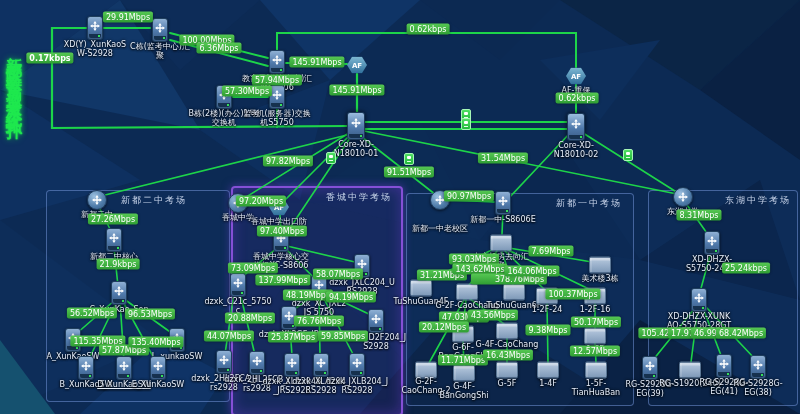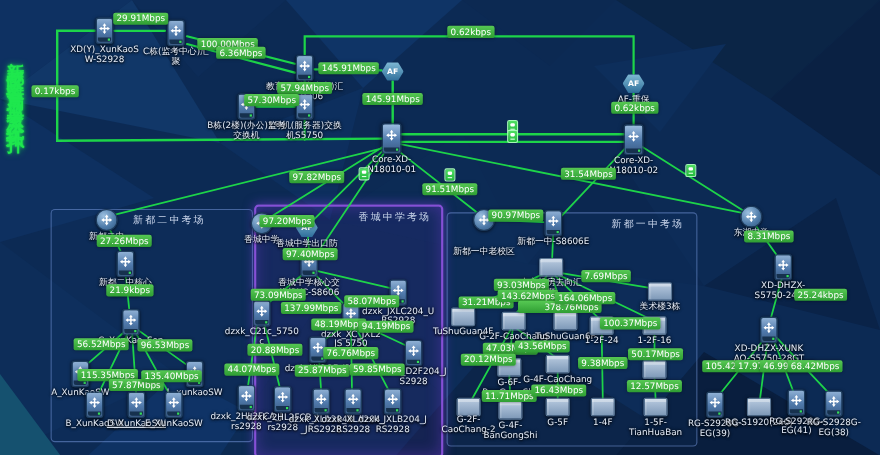--- a/index.html
+++ b/index.html
@@ -143,20 +143,23 @@
   <div id="vtitle">新都区教育局巡考系统拓扑</div>
 <div class="panel" style="left: 46px; top: 190px; width: 182px; height: 210px;">
       <span class="ptitle" style="left: 107px;">新都二中考场</span>
     </div>
     <div class="panel purple" style="left: 231px; top: 186px; width: 168px; height: 226px;">
       <span class="ptitle" style="left: 126px;">香城中学考场</span>
     </div>
     <div class="panel" style="left: 406px; top: 193px; width: 226px; height: 211px;">
       <span class="ptitle" style="left: 182px;">新都一中考场</span>
     </div>
+    <div class="panel" style="left: 648px; top: 190px; width: 148px; height: 214px;">
+      <span class="ptitle" style="left: 109px;">东湖中学考场</span>
+    </div>
     <div class="badge" style="left: 466px; top: 115px;"></div>
     <div class="badge" style="left: 466px; top: 124px;"></div>
     <div class="badge" style="left: 331px; top: 158px;"></div>
     <div class="badge" style="left: 409px; top: 159px;"></div>
     <div class="badge" style="left: 628px; top: 155px;"></div>
     <div class="node" style="left: 95px; top: 28px;">
       <div class="ic switch">
         <svg viewBox="0 0 20 20" width="11" height="11">
           <path fill="#fff" d="M10 1 L13.2 5.4 L11.2 5.4 L11.2 8.8 L14.6 8.8 L14.6 6.8 L19 10 L14.6 13.2 L14.6 11.2 L11.2 11.2 L11.2 14.6 L13.2 14.6 L10 19 L6.8 14.6 L8.8 14.6 L8.8 11.2 L5.4 11.2 L5.4 13.2 L1 10 L5.4 6.8 L5.4 8.8 L8.8 8.8 L8.8 5.4 L6.8 5.4 Z"></path>
         </svg>
@@ -675,30 +678,30 @@
         <div class="band"></div>
       </div>
       <div class="lbl" style="top: 12px;">
         <div>RG-S2928G-</div>
         <div>EG(38)</div>
       </div>
     </div>
     <span class="pill" style="left: 128px; top: 17px;">29.91Mbps</span>
     <span class="pill" style="left: 207px; top: 40px;">100.00Mbps</span>
     <span class="pill" style="left: 219px; top: 48px;">6.36Mbps</span>
-    <span class="pill" style="left: 50px; top: 83px;">0.17kbps</span>
+    <span class="pill" style="left: 50px; top: 58px; font-weight: bold;">0.17kbps</span>
     <span class="pill" style="left: 317px; top: 62px;">145.91Mbps</span>
     <span class="pill" style="left: 277px; top: 80px;">57.94Mbps</span>
     <span class="pill" style="left: 247px; top: 91px;">57.30Mbps</span>
     <span class="pill" style="left: 357px; top: 90px;">145.91Mbps</span>
     <span class="pill" style="left: 428px; top: 29px;">0.62kbps</span>
     <span class="pill" style="left: 577px; top: 98px;">0.62kbps</span>
     <span class="pill" style="left: 288px; top: 161px;">97.82Mbps</span>
     <span class="pill" style="left: 409px; top: 172px;">91.51Mbps</span>
-    <span class="pill" style="left: 503px; top: 158px; margin-left: 32px;">31.54Mbps</span>
+    <span class="pill" style="left: 503px; top: 158px;">31.54Mbps</span>
     <span class="pill" style="left: 113px; top: 219px;">27.26Mbps</span>
     <span class="pill" style="left: 118px; top: 264px;">21.9kbps</span>
     <span class="pill" style="left: 92px; top: 313px;">56.52Mbps</span>
     <span class="pill" style="left: 150px; top: 314px;">96.53Mbps</span>
     <span class="pill" style="left: 98px; top: 341px;">115.35Mbps</span>
     <span class="pill" style="left: 124px; top: 350px;">57.87Mbps</span>
     <span class="pill" style="left: 156px; top: 342px;">135.40Mbps</span>
     <span class="pill" style="left: 261px; top: 201px;">97.20Mbps</span>
     <span class="pill" style="left: 282px; top: 231px;">97.40Mbps</span>
     <span class="pill" style="left: 253px; top: 268px;">73.09Mbps</span>

